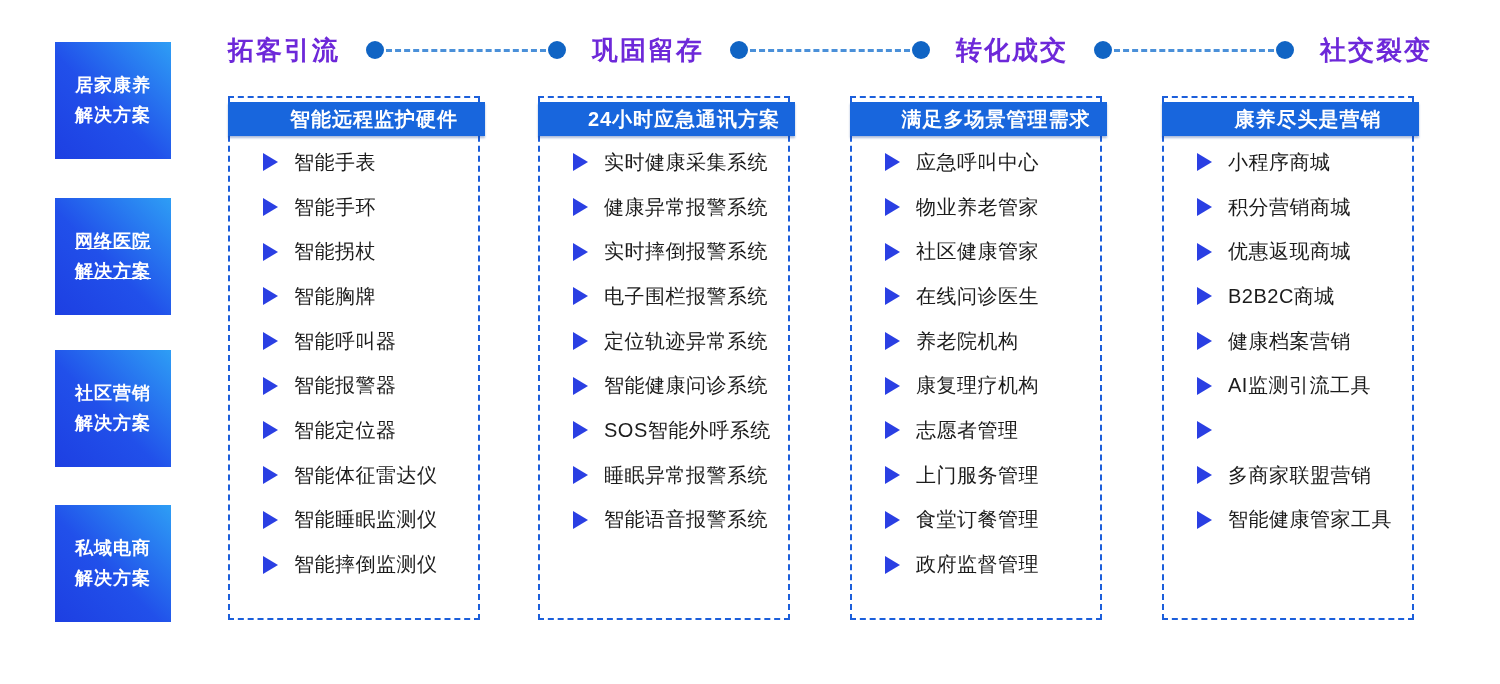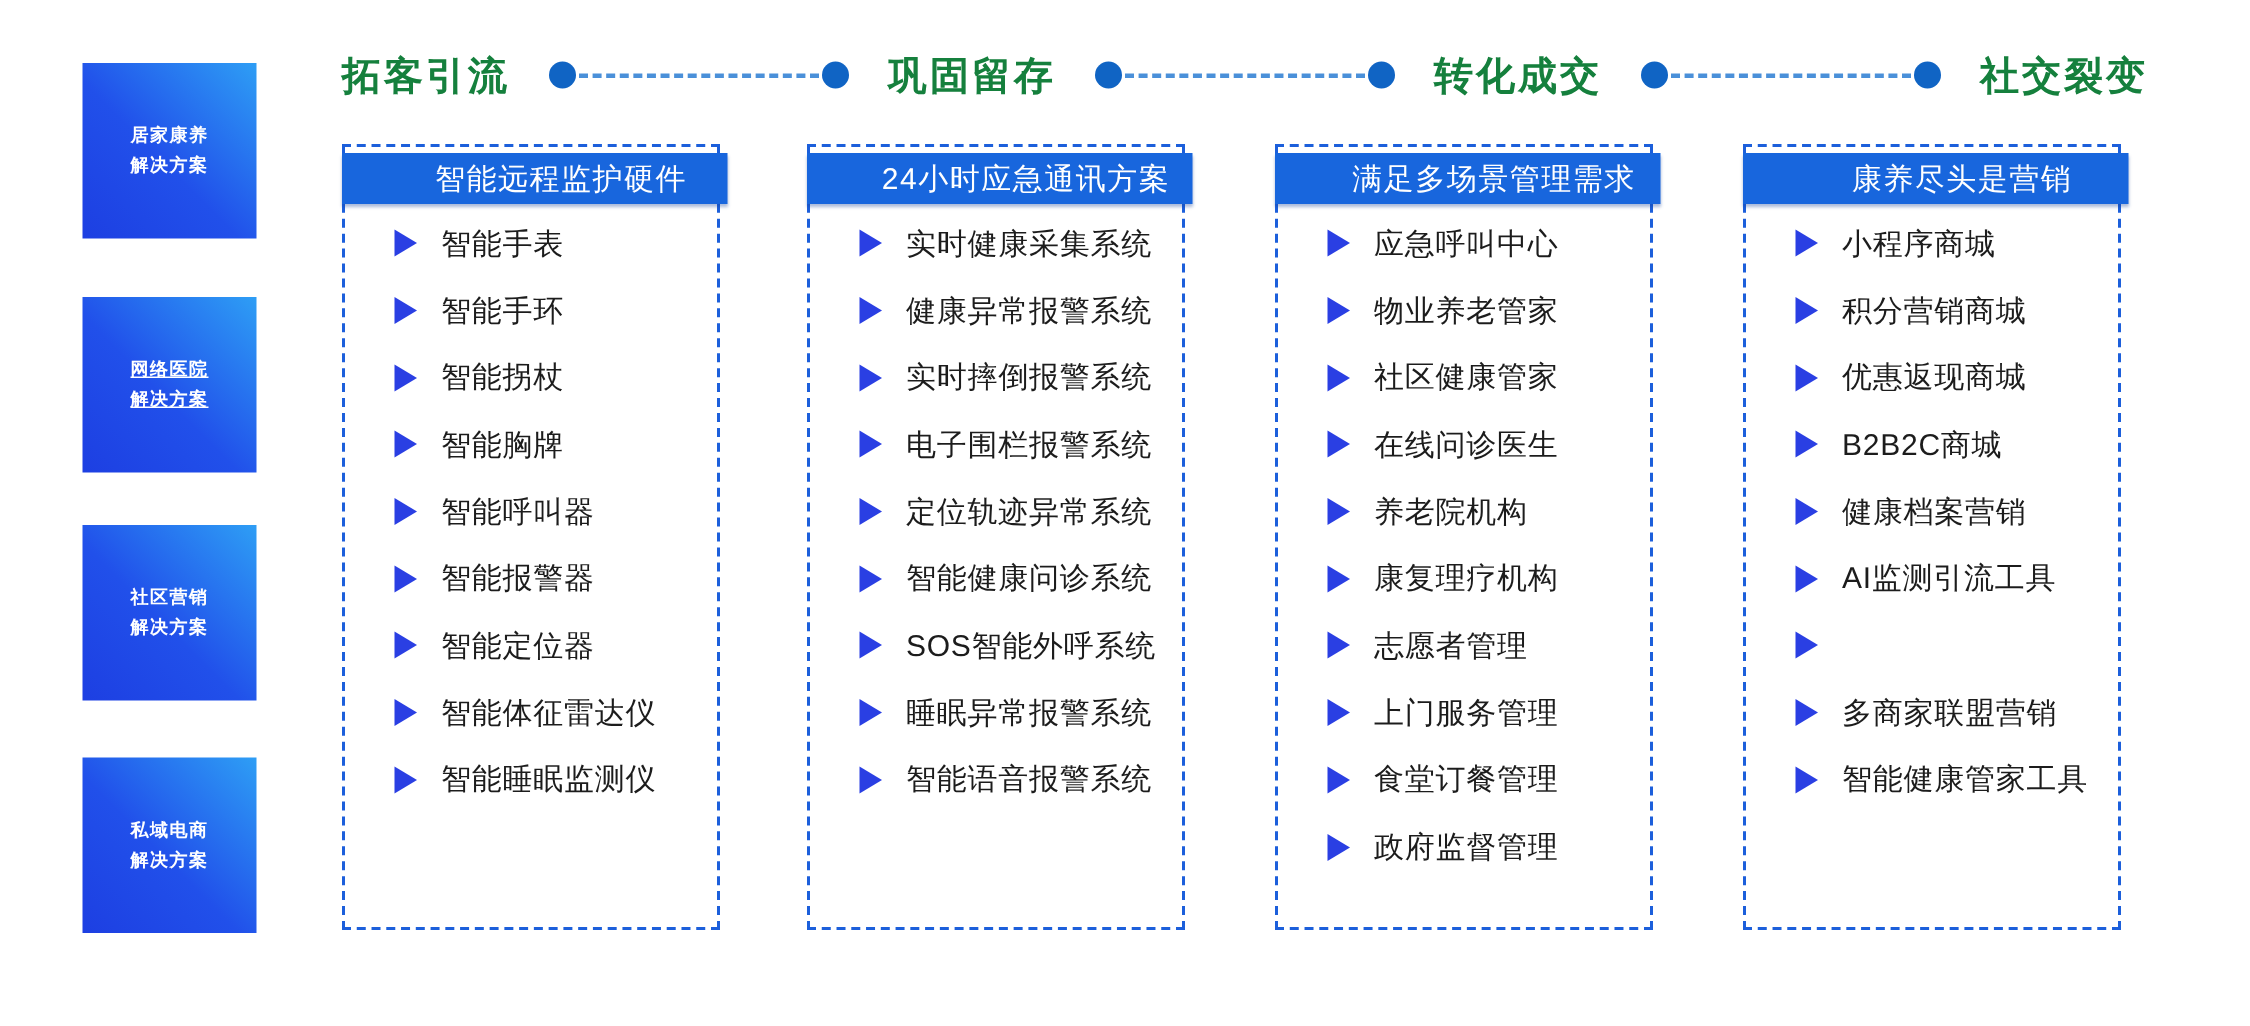--- a/index.html
+++ b/index.html
@@ -18,21 +18,21 @@
     position: absolute;
     left: 55px;
     width: 116px;
     height: 117px;
     background: linear-gradient(to bottom left, #2e9ef5 0%, #2150ea 55%, #1d3fe2 100%);
     color: #ffffff;
     display: flex;
     flex-direction: column;
     align-items: center;
     justify-content: center;
-    font-size: 12px;
+    font-size: 18px;
     font-weight: bold;
     line-height: 1.65;
     letter-spacing: 1px;
     text-align: center;
   }
   .side-box.b1 { top: 42px; }
   .side-box.b2 { top: 198px; text-decoration: underline; }
   .side-box.b3 { top: 350px; }
   .side-box.b4 { top: 505px; }
 
@@ -44,21 +44,21 @@
     width: 1204px;
     height: 34px;
     display: flex;
     align-items: center;
   }
   .flow-label {
     flex: 0 0 auto;
     font-family: "DejaVu Serif", serif;
     font-weight: 600;
     font-size: 26px;
-    color: #15803d;
+    color: #6d28d9;
     letter-spacing: 2px;
     white-space: nowrap;
   }
   .connector {
     flex: 1 1 auto;
     display: flex;
     align-items: center;
     margin: 0 26px;
   }
   .dot {
@@ -91,21 +91,21 @@
   .col-header {
     position: absolute;
     top: 4px;
     left: -2px;
     width: calc(100% + 9px);
     height: 34px;
     background: #1866dd;
     box-shadow: 0 2px 2px rgba(16, 60, 150, 0.35);
     color: #ffffff;
     font-size: 20px;
-    font-weight: 400;
+    font-weight: 700;
     letter-spacing: 1px;
     display: flex;
     align-items: center;
     justify-content: center;
     white-space: nowrap;
     padding-left: 35px;
   }
   .items {
     position: absolute;
     top: 42px;
@@ -211,20 +211,24 @@
           <span class="item-label">智能定位器</span>
         </div>
       <div class="item">
           <span class="tri"></span>
           <span class="item-label">智能体征雷达仪</span>
         </div>
       <div class="item">
           <span class="tri"></span>
           <span class="item-label">智能睡眠监测仪</span>
         </div>
+      <div class="item">
+          <span class="tri"></span>
+          <span class="item-label">智能摔倒监测仪</span>
+        </div>
     </div>
   </div>
 
   <div class="col c2">
     <div class="col-header">24小时应急通讯方案</div>
     <div class="items">
       <div class="item">
           <span class="tri"></span>
           <span class="item-label">实时健康采集系统</span>
         </div>

